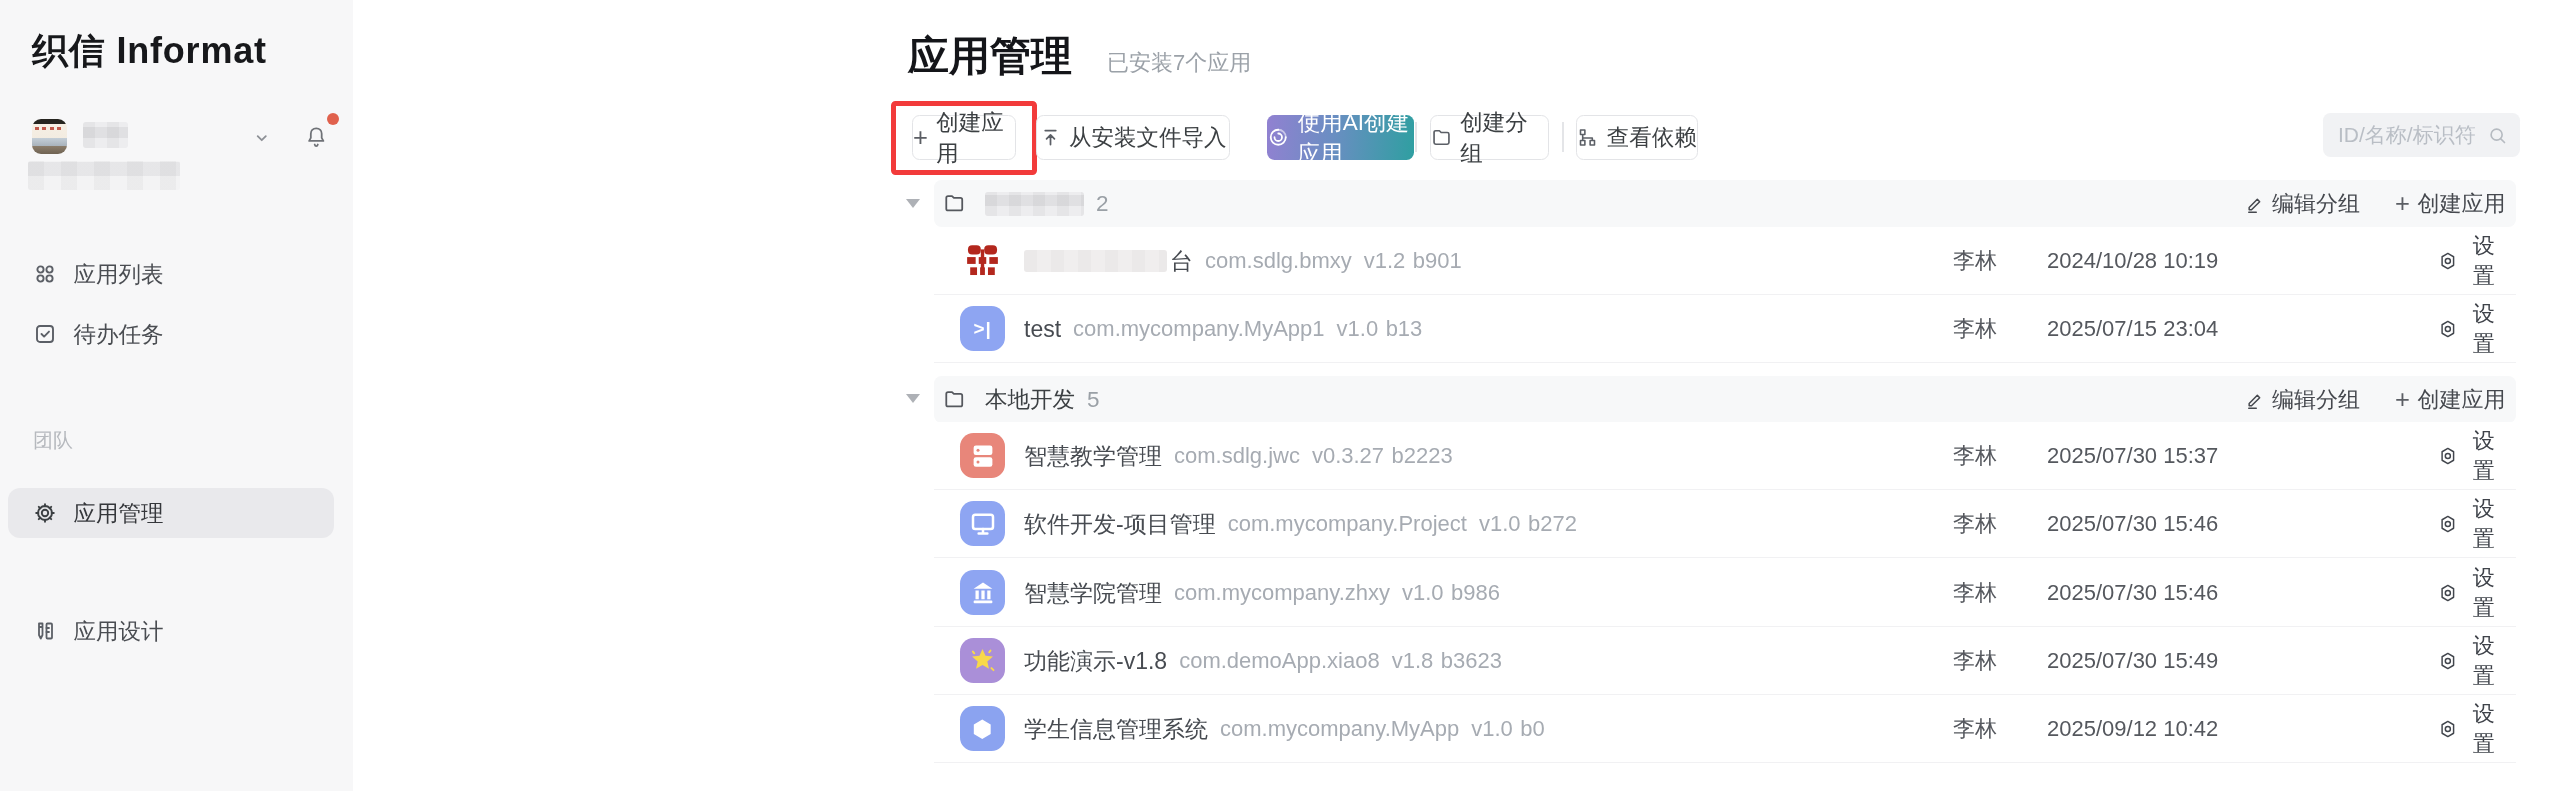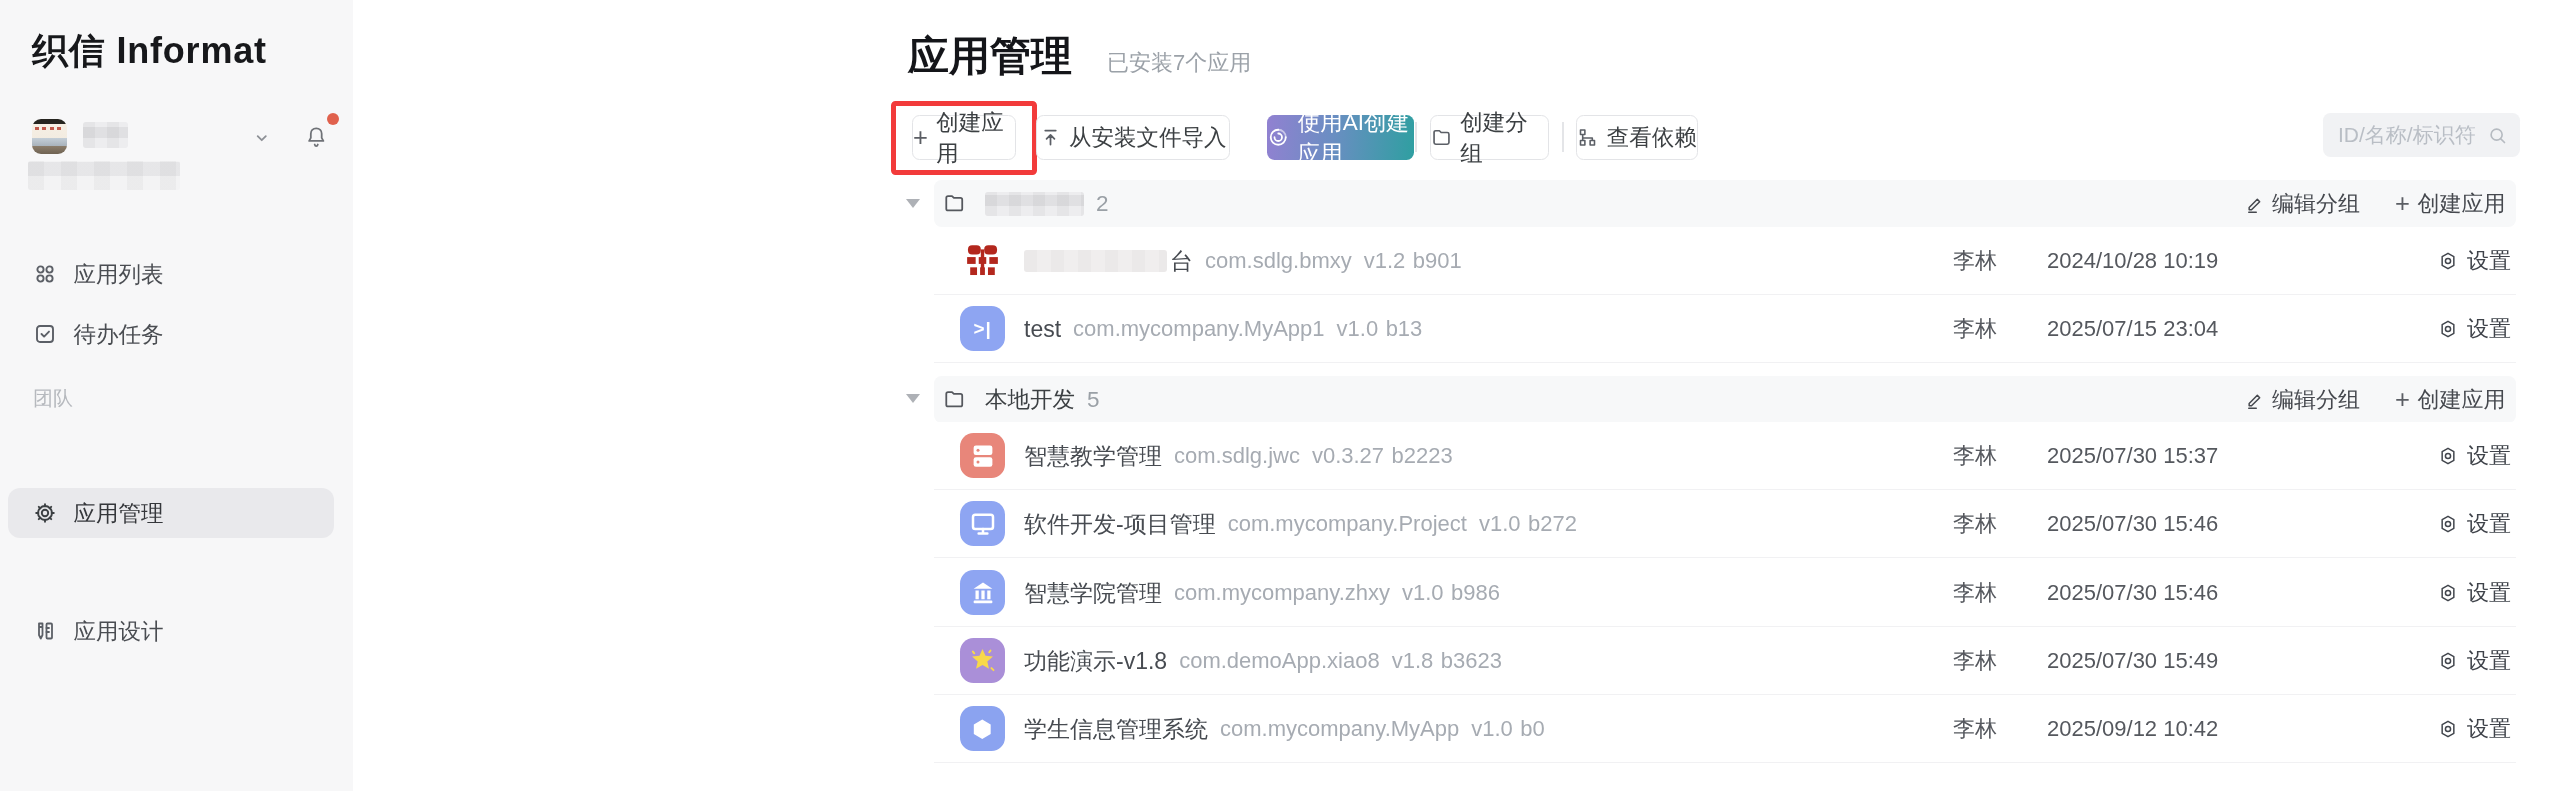--- a/index.html
+++ b/index.html
@@ -28,21 +28,21 @@
       repeating-linear-gradient(0deg, rgba(255,255,255,0.4) 0 14.3px, rgba(0,0,0,0.02) 14.3px 28.5px),
       #ebebed; border-radius:3px; }
   .chevron { left:252px; top:128px; width:19.5px; height:19.5px; }
   .bell { left:305px; top:125px; width:22.5px; height:25.5px; }
   .notif-dot { left:327px; top:113px; width:12px; height:12px; border-radius:50%; background:#e0614d; }
 
   .nav-item { left:0; width:353px; height:50px; display:flex; align-items:center; gap:16.5px; padding-left:33px;
     font-size:22.5px; color:#4a4d52; }
   .nav-item.active-bg { left:7.5px; width:326px; background:#e9e9ec; border-radius:12px; padding-left:25.5px; color:#35373b; }
   .nav-item svg { flex:0 0 auto; }
-  .nav-section { left:33px; font-size:20px; color:#b6b9be; }
+  .nav-section { left:33px; font-size:20px; color:#b6b9be;margin-top:42px; }
 
   
   .page-title-row { left:908px; top:28.5px; display:flex; align-items:baseline; gap:15px; }
   .page-title { font-size:41px; font-weight:800; color:#141519; }
   .page-subtitle { font-size:22px; color:#9ba1a8;margin-left:20px; }
 
   
   .btn { top:115px; height:45px; display:flex; align-items:center; justify-content:center; gap:8.3px;
     background:#fff; border:1.5px solid #e3e4e7; border-radius:7.5px; font-size:22.5px; color:#3c4043; cursor:pointer; }
   .btn svg { flex:0 0 auto; }
@@ -73,21 +73,21 @@
   .app-row { left:934px; width:1582px; height:68px; background:#fff; border-bottom:1.5px solid #f1f1f3; }
   .app-icon { position:absolute; left:26px; top:11.3px; width:45px; height:45px; border-radius:13.5px;
     display:flex; align-items:center; justify-content:center; }
   .app-main { position:absolute; left:90px; top:0; height:68px; display:flex; align-items:center; gap:12px; white-space:nowrap; }
   .app-name { font-size:23px; color:#474b51; font-weight:500; }
   .name-blob { width:143px; height:22.5px; background:
       repeating-linear-gradient(90deg, rgba(0,0,0,0.02) 0 13.5px, rgba(0,0,0,0) 13.5px 27px), #f0eeee; border-radius:3px; }
   .pkg, .ver, .bld { font-size:22px; color:#a6abb2; }
   .owner { position:absolute; left:1019px; top:0; line-height:68px; font-size:22px; color:#55585e; }
   .time  { position:absolute; left:1113px; top:0; line-height:68px; font-size:22px; color:#55585e; }
-  .settings { position:absolute; left:1504px; top:0; height:68px; display:flex; align-items:center; gap:9px;
+  .settings { position:absolute; left:1504px; top:0; height:68px; display:flex; align-items:center; gap:15px;
     font-size:22px; color:#3f434a; cursor:pointer; }
   .playbar { color:#fff; font-size:19px; font-weight:700; letter-spacing:0.8px; }
 </style>
 </head>
 <body>
 
 <div class="abs sidebar">
   <div class="abs logo">织信 Informat</div>
 
   <div class="abs avatar">

